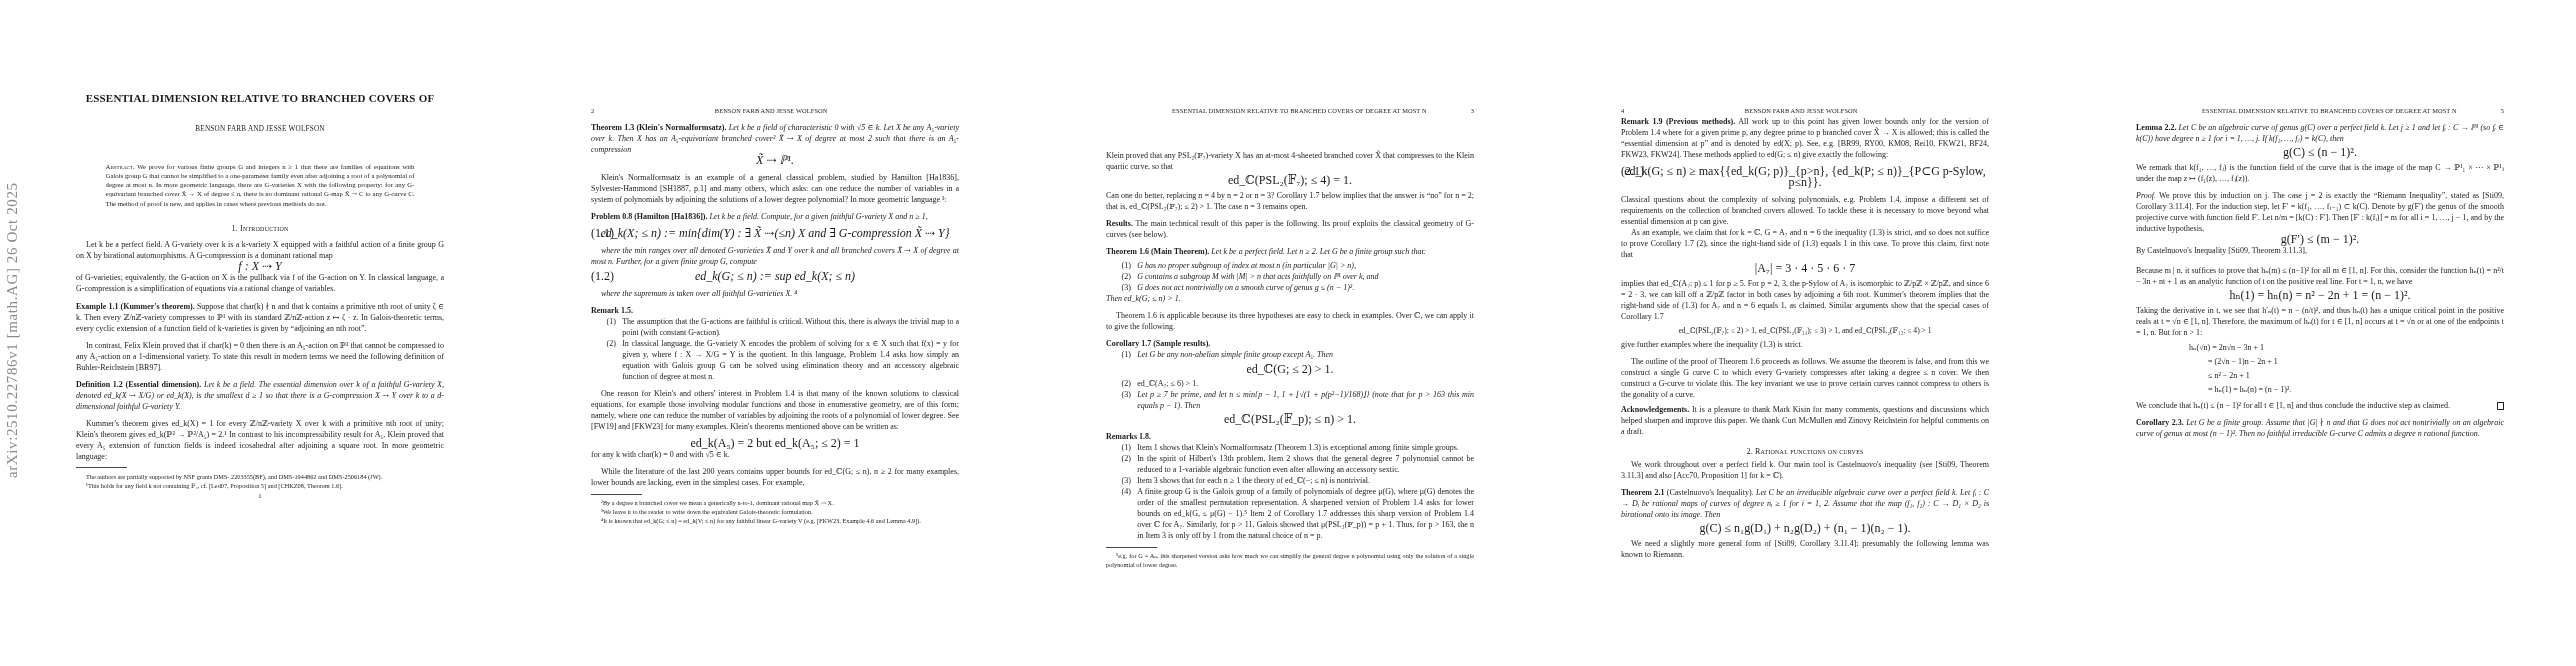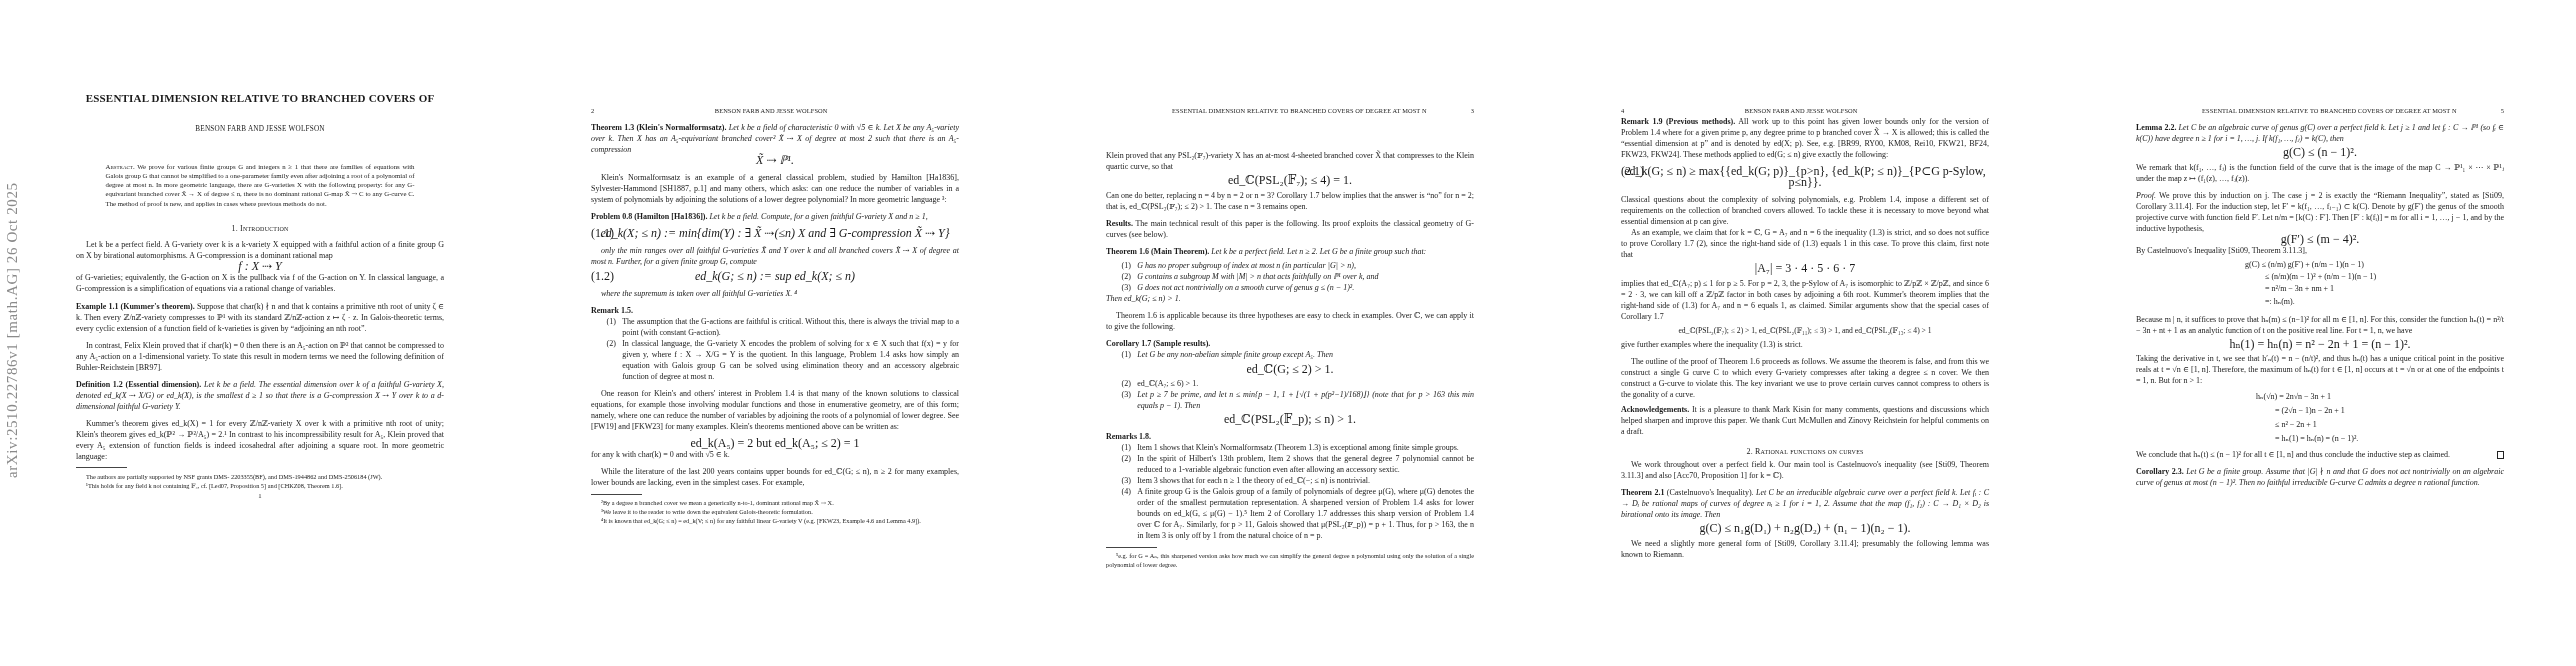--- a/index.html
+++ b/index.html
@@ -100,21 +100,21 @@
     <div class="content" style="top:122px;">
       <p><span class="b">Theorem 1.3 (Klein's Normalformsatz).</span> <span class="it">Let k be a field of characteristic 0 with √5 ∈ k. Let X be any A₅-variety over k. Then X has an A₅-equivariant branched cover² X̃ ⇢ X of degree at most 2 such that there is an A₅-compression</span></p>
       <div class="disp">X̃ ⇢ ℙ¹.</div>
       <div class="gap"></div>
       <p class="indent">Klein's Normalformsatz is an example of a general classical problem, studied by Hamilton [Ha1836], Sylvester-Hammond [SH1887, p.1] and many others, which asks: can one reduce the number of variables in a system of polynomials by adjoining the solutions of a lower degree polynomial? In more geometric language ³:</p>
       <div class="gap"></div>
       <p><span class="b">Problem 0.8 (Hamilton [Ha1836]).</span> <span class="it">Let k be a field. Compute, for a given faithful G-variety X and n ≥ 1,</span></p>
       <div class="gap"></div>
       <div class="disp eq"><span class="eqnum">(1.1)</span><span>ed_k(X; ≤ n) := min{dim(Y) : ∃ X̃ ⇢(≤n) X and ∃ G-compression X̃ ⇢ Y}</span></div>
       <div class="gap"></div>
-      <p class="it indent">only the min ranges over all faithful G-varieties X̃ and Y over k and all branched covers X̃ ⇢ X of degree at most n. Further, for a given finite group G, compute</p>
+      <p class="it indent">where the min ranges over all denoted G-varieties X̃ and Y over k and all branched covers X̃ ⇢ X of degree at most n. Further, for a given finite group G, compute</p>
       <div class="gap-s"></div>
       <div class="disp eq"><span class="eqnum">(1.2)</span><span>ed_k(G; ≤ n) := sup ed_k(X; ≤ n)</span></div>
       <div class="gap"></div>
       <p class="it indent">where the supremum is taken over all faithful G-varieties X. ⁴</p>
       <div class="gap"></div>
       <p class="b">Remark 1.5.</p>
       <div class="list">
         <div class="li">
             <span class="num">(1)</span>
             <span class="txt">The assumption that the G-actions are faithful is critical. Without this, there is always the trivial map to a point (with constant G-action).</span>
@@ -260,37 +260,31 @@
       <span class="rh-num">5</span>
     </div>
     <div class="content" style="top:122px;">
       <p><span class="b">Lemma 2.2.</span> <span class="it">Let C be an algebraic curve of genus g(C) over a perfect field k. Let j ≥ 1 and let fᵢ : C → ℙ¹ (so fᵢ ∈ k(C)) have degree n ≥ 1 for i = 1, …, j. If k(f₁, …, fⱼ) = k(C), then</span></p>
       <div class="gap-s"></div>
       <div class="disp" style="font-style:normal">g(C) ≤ (n − 1)².</div>
       <div class="gap-s"></div>
       <p>We remark that k(f₁, …, fⱼ) is the function field of the curve that is the image of the map C → ℙ¹₁ × ⋯ × ℙ¹ⱼ under the map z ↦ (f₁(z), …, fⱼ(z)).</p>
       <div class="gap"></div>
       <p><span class="it">Proof.</span> <span>We prove this by induction on j. The case j = 2 is exactly the “Riemann Inequality”, stated as [Sti09, Corollary 3.11.4]. For the induction step, let F′ = k(f₁, …, fⱼ₋₁) ⊂ k(C). Denote by g(F′) the genus of the smooth projective curve with function field F′. Let n/m = [k(C) : F′]. Then [F′ : k(fᵢ)] = m for all i = 1, …, j − 1, and by the inductive hypothesis,</span></p>
-      <div class="disp" style="font-style:normal">g(F′) ≤ (m − 4)².</div>
+      <div class="disp" style="font-style:normal">g(F′) ≤ (m − 1)².</div>
       <p>By Castelnuovo's Inequality [Sti09, Theorem 3.11.3],</p>
       <div class="gap-s"></div>
-      <div style="margin-left:109px;font-size:8px;line-height:12.2px;">
-        <div>g(C) ≤ (n/m) g(F′) + (n/m − 1)(n − 1)</div>
-        <div style="padding-left:20px">≤ (n/m)(m − 1)² + (n/m − 1)(n − 1)</div>
-        <div style="padding-left:20px">= n²/m − 3n + nm + 1</div>
-        <div style="padding-left:20px">=: hₙ(m).</div>
-      </div>
       <div class="gap"></div>
       <p>Because m | n, it suffices to prove that hₙ(m) ≤ (n−1)² for all m ∈ [1, n]. For this, consider the function hₙ(t) = n²/t − 3n + nt + 1 as an analytic function of t on the positive real line. For t = 1, n, we have</p>
       <div class="gap-s"></div>
       <div class="disp" style="font-style:normal">hₙ(1) = hₙ(n) = n² − 2n + 1 = (n − 1)².</div>
       <div class="gap-s"></div>
       <p>Taking the derivative in t, we see that h′ₙ(t) = n − (n/t)², and thus hₙ(t) has a unique critical point in the positive reals at t = √n ∈ [1, n]. Therefore, the maximum of hₙ(t) for t ∈ [1, n] occurs at t = √n or at one of the endpoints t = 1, n. But for n &gt; 1:</p>
       <div class="gap-s"></div>
-      <div style="margin-left:120px;font-size:8px;line-height:14px;">
+      <div style="margin-left:53px;font-size:8px;line-height:14px;">
         <div>hₙ(√n) = 2n√n − 3n + 1</div>
         <div style="padding-left:19px">= (2√n − 1)n − 2n + 1</div>
         <div style="padding-left:19px">≤ n² − 2n + 1</div>
         <div style="padding-left:19px">= hₙ(1) = hₙ(n) = (n − 1)².</div>
       </div>
       <div class="gap-s"></div>
       <p><span>We conclude that hₙ(t) ≤ (n − 1)² for all t ∈ [1, n] and thus conclude the inductive step as claimed.</span><span class="qed"></span></p>
       <div class="gap"></div>
       <p><span class="b">Corollary 2.3.</span> <span class="it">Let G be a finite group. Assume that |G| ∤ n and that G does not act nontrivially on an algebraic curve of genus at most (n − 1)². Then no faithful irreducible G-curve C admits a degree n rational function.</span></p>
     </div>

